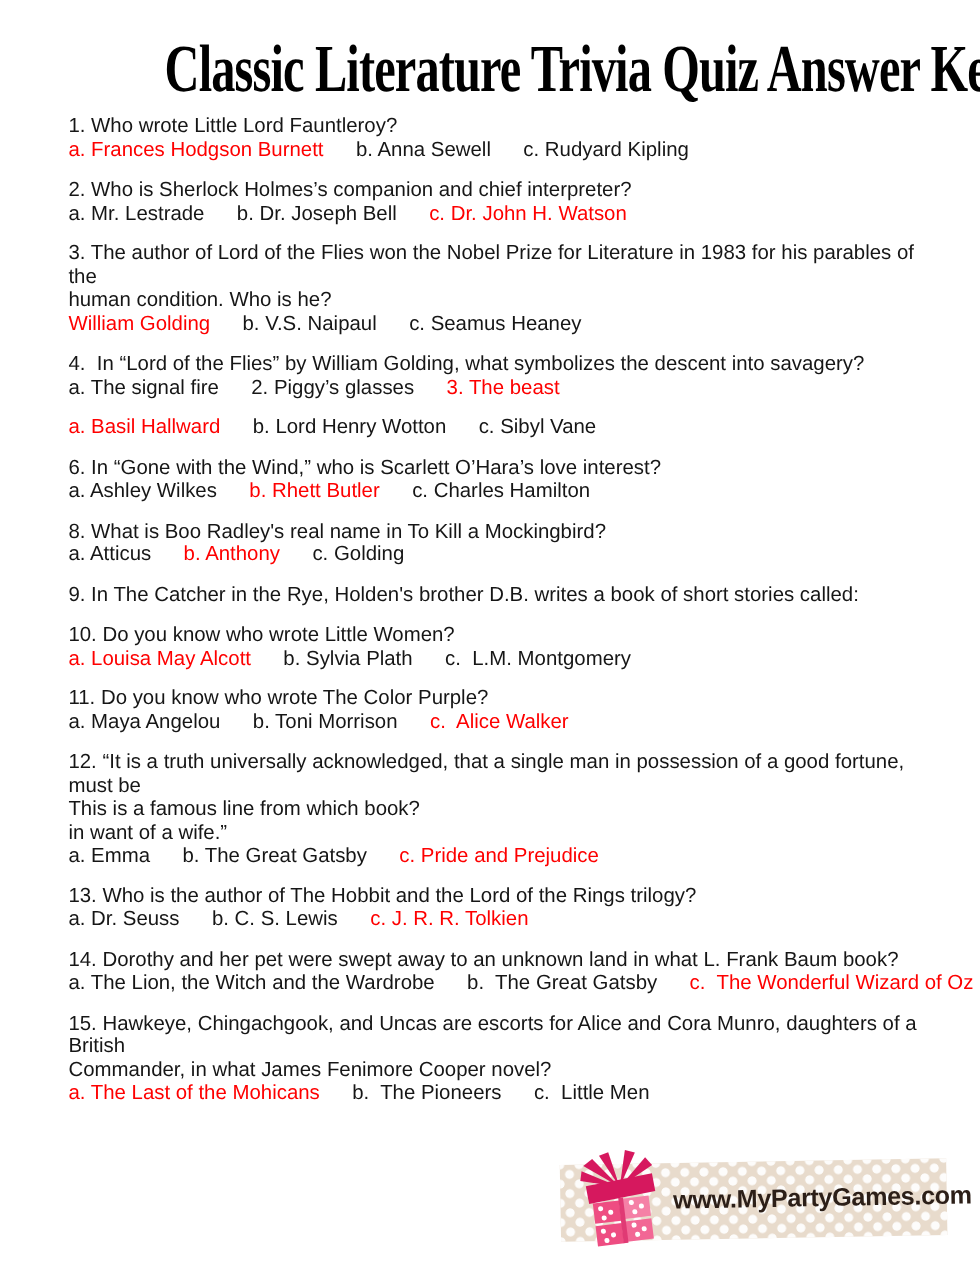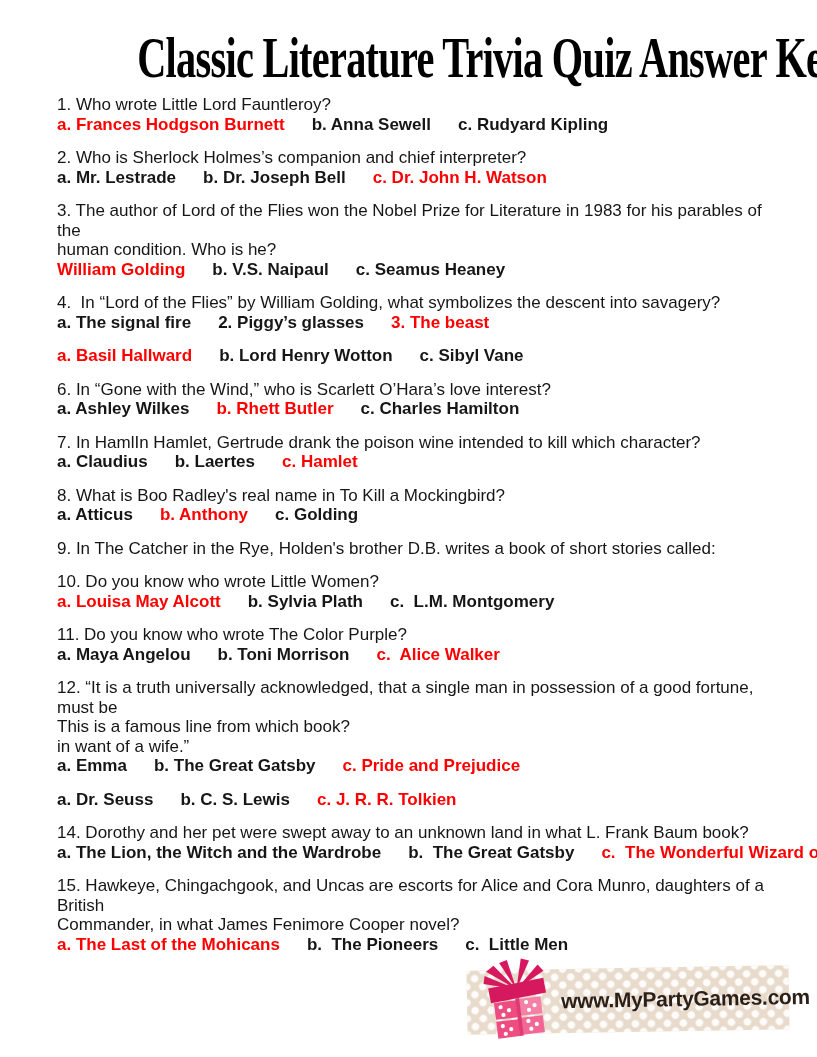--- a/index.html
+++ b/index.html
@@ -32,21 +32,20 @@
     margin:7px 28px 0 57px;
     font-size:17px;
     line-height:19.5px;
   }
   .question-block { margin-bottom:14px; }
   .q-line { white-space:pre-wrap; }
   .options {
     display:flex;
     gap:27px;
     align-items:baseline;
-    font-weight:bold;
   }
   .option { white-space:pre; }
   .option.correct { color:#fe0000; }
 
   
   .banner {
     position:absolute;
     left:467px; top:968px;
     width:322px; height:64px;
     background-color:#e8dbcc;
@@ -124,28 +123,20 @@
     </div>
     <div class="question-block">
       <div class="q-line">6. In “Gone with the Wind,” who is Scarlett O’Hara’s love interest?</div>
       <div class="options">
         <span class="option">a. Ashley Wilkes</span>
         <span class="option correct">b. Rhett Butler</span>
         <span class="option">c. Charles Hamilton</span>
       </div>
     </div>
     <div class="question-block">
-      <div class="q-line">7. In HamlIn Hamlet, Gertrude drank the poison wine intended to kill which character?</div>
-      <div class="options">
-        <span class="option">a. Claudius</span>
-        <span class="option">b. Laertes</span>
-        <span class="option correct">c. Hamlet</span>
-      </div>
-    </div>
-    <div class="question-block">
       <div class="q-line">8. What is Boo Radley's real name in To Kill a Mockingbird?</div>
       <div class="options">
         <span class="option">a. Atticus</span>
         <span class="option correct">b. Anthony</span>
         <span class="option">c. Golding</span>
       </div>
     </div>
     <div class="question-block">
       <div class="q-line">9. In The Catcher in the Rye, Holden's brother D.B. writes a book of short stories called:</div>
     </div>
@@ -169,20 +160,21 @@
       <div class="q-line">12. “It is a truth universally acknowledged, that a single man in possession of a good fortune, must be</div>
       <div class="q-line">This is a famous line from which book?</div>
       <div class="q-line">in want of a wife.”</div>
       <div class="options">
         <span class="option">a. Emma</span>
         <span class="option">b. The Great Gatsby</span>
         <span class="option correct">c. Pride and Prejudice</span>
       </div>
     </div>
     <div class="question-block">
+      <div class="q-line">13. Who is the author of The Hobbit and the Lord of the Rings trilogy?</div>
       <div class="options">
         <span class="option">a. Dr. Seuss</span>
         <span class="option">b. C. S. Lewis</span>
         <span class="option correct">c. J. R. R. Tolkien</span>
       </div>
     </div>
     <div class="question-block">
       <div class="q-line">14. Dorothy and her pet were swept away to an unknown land in what L. Frank Baum book?</div>
       <div class="options">
         <span class="option">a. The Lion, the Witch and the Wardrobe</span>

